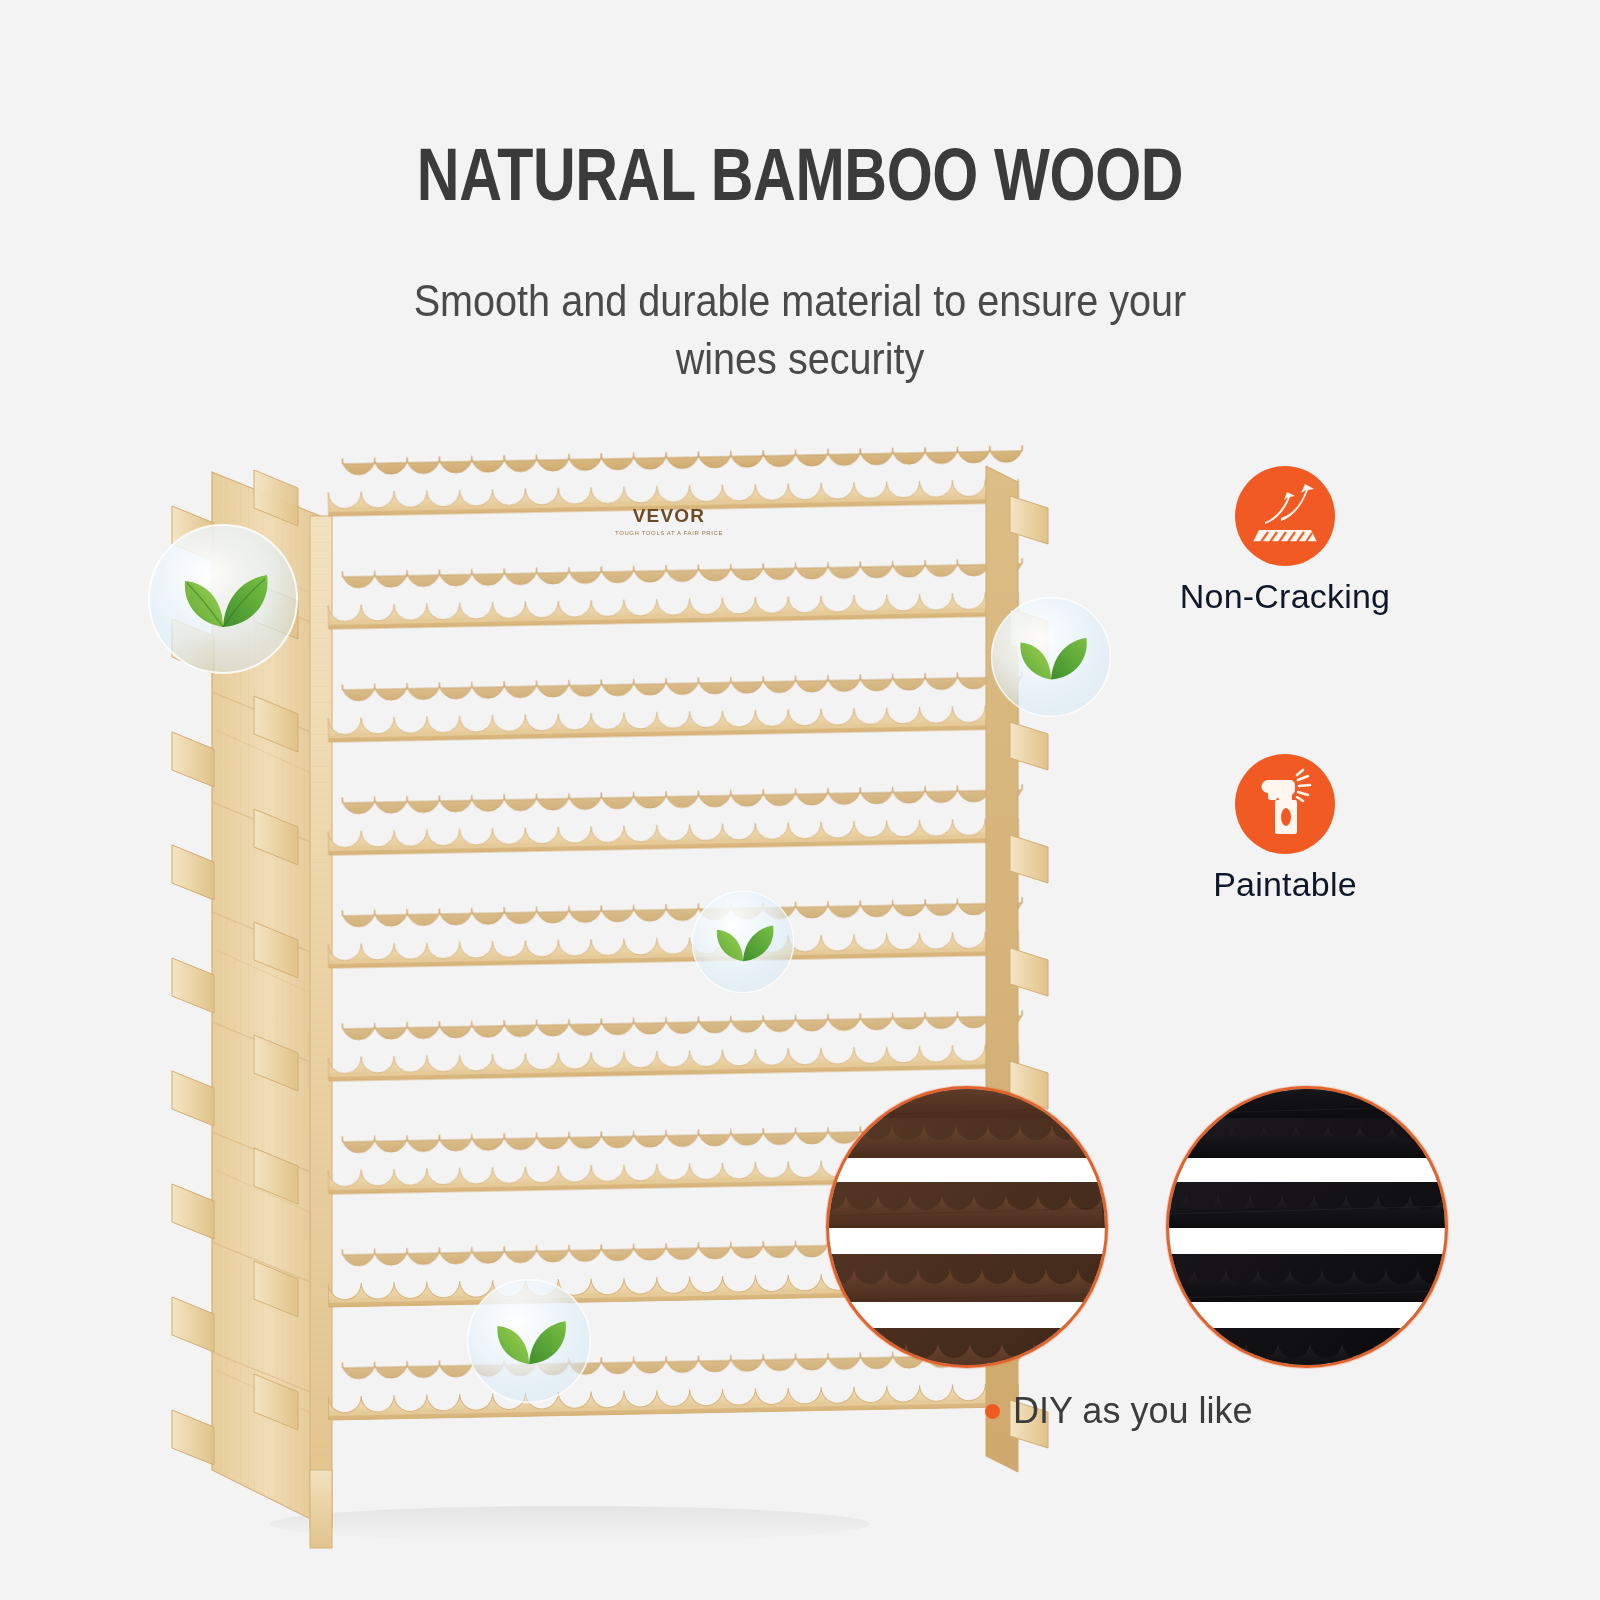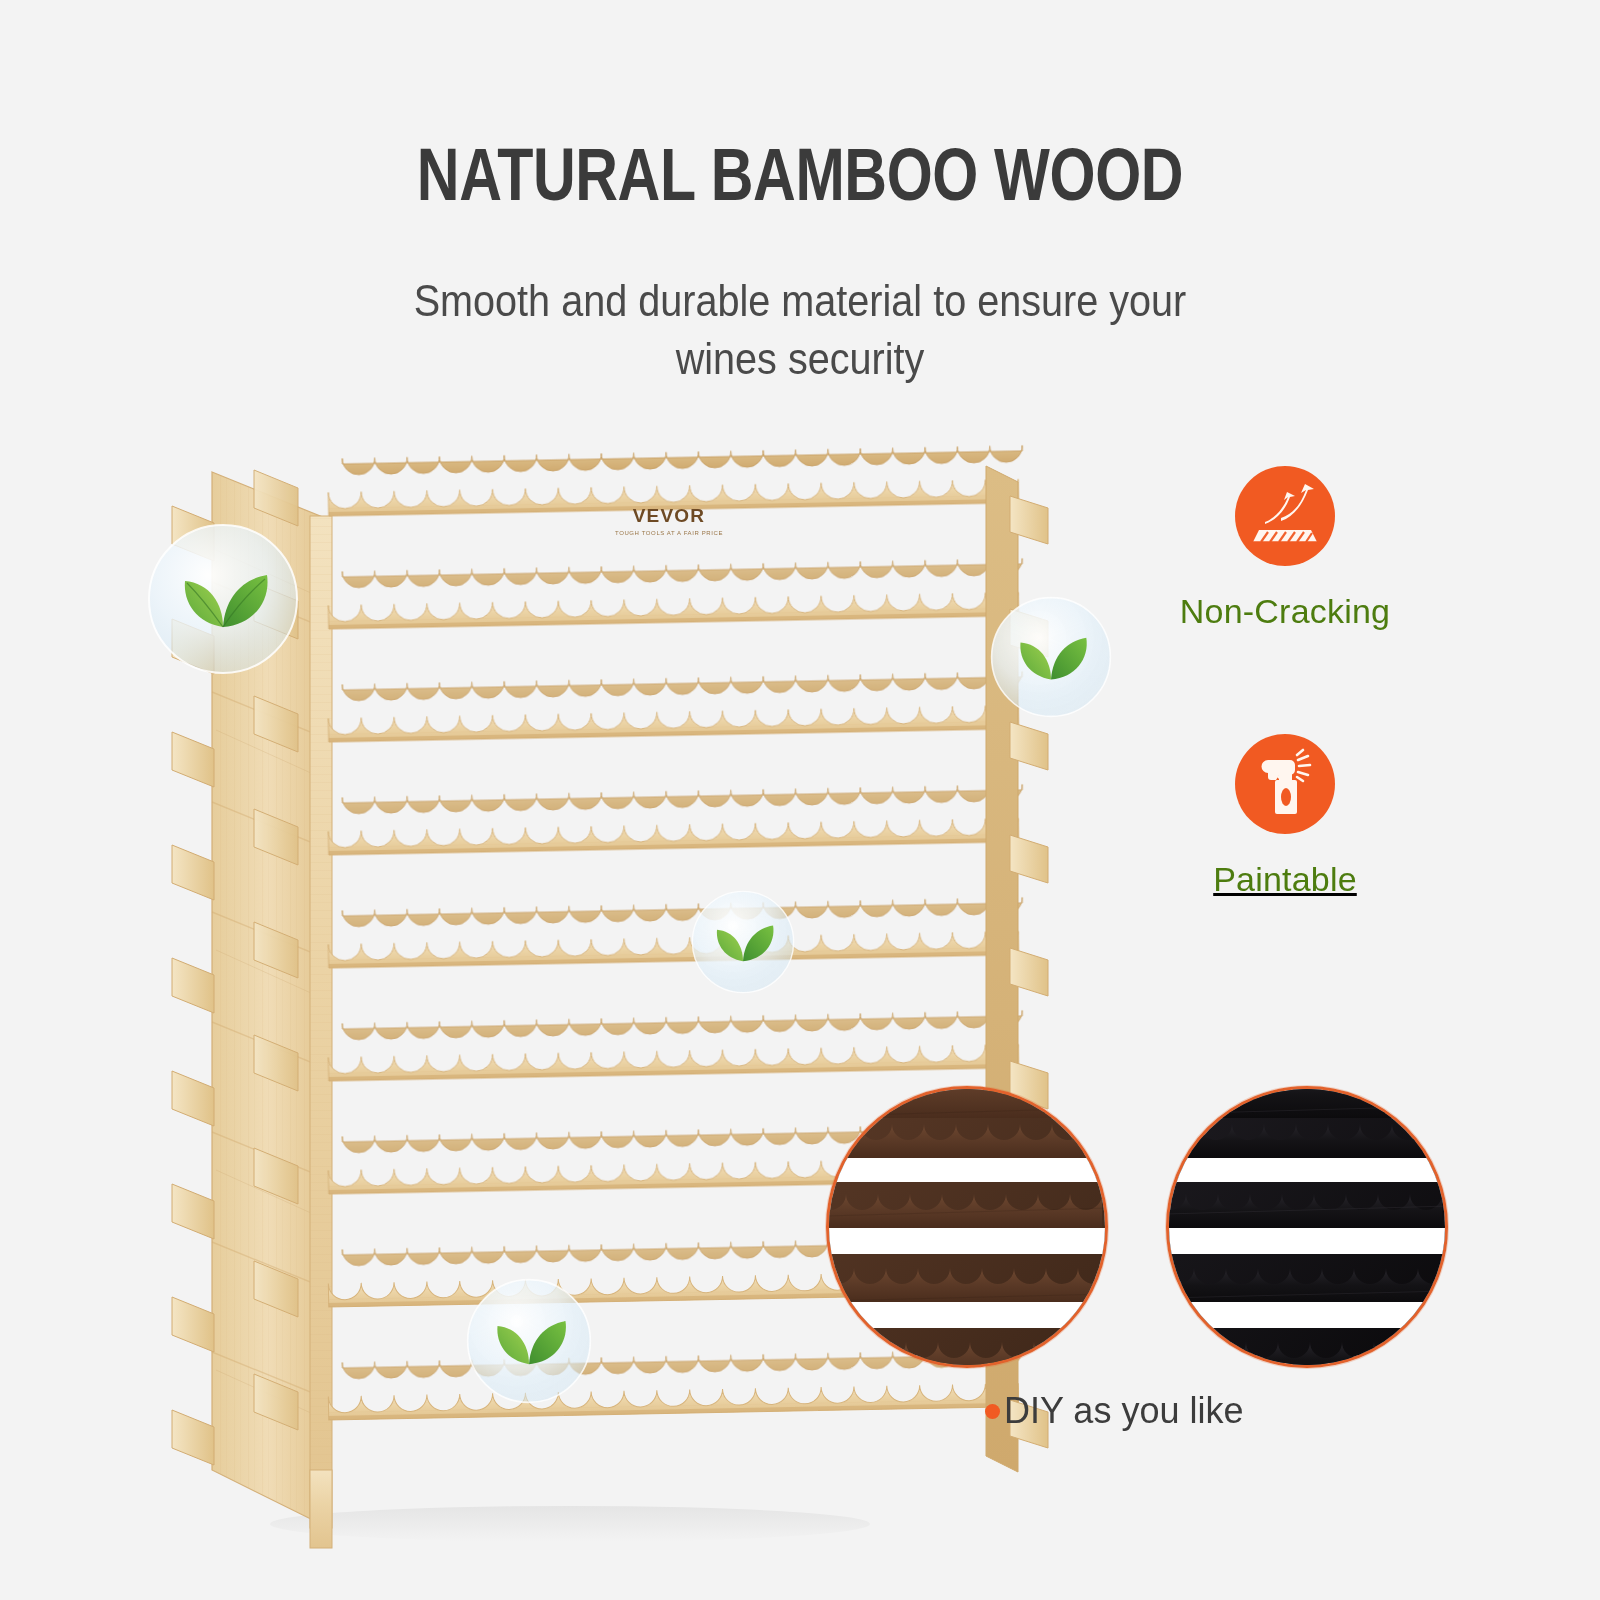--- a/index.html
+++ b/index.html
@@ -30,38 +30,38 @@
     transform:scaleX(.88);
   }
 
   
   .feature{position:absolute;width:300px;text-align:center;}
   .feature .badge{
     width:100px;height:100px;border-radius:50%;
     background:#f15a22;margin:0 auto;position:relative;
   }
   .feature .flabel{
-    margin-top:26px;font-size:34px;color:#4d7c0f;letter-spacing:.2px;
+    margin-top:11px;font-size:34px;color:#0f172a;letter-spacing:.2px;
   }
   #feature-noncracking{left:1135px;top:466px;}
-  #feature-paintable{left:1135px;top:734px;text-decoration:underline;}
+  #feature-paintable{left:1135px;top:754px;}
 
   
   .inset{
     position:absolute;border-radius:50%;overflow:hidden;
     border:3px solid #e2622c;
     box-shadow:0 0 0 1px rgba(226,98,44,.25);
   }
   #inset-walnut{left:826px;top:1086px;width:276px;height:276px;}
   #inset-black{left:1166px;top:1086px;width:276px;height:276px;}
   .inset .insetbg{position:absolute;inset:-3px;}
 
   .diy-line{
     position:absolute;left:985px;top:1390px;
-    display:flex;align-items:center;gap:4px;
+    display:flex;align-items:center;gap:13px;
     font-size:36px;color:#3c3c3c;
   }
   .diy-dot{width:15px;height:15px;border-radius:50%;background:#f15a22;display:block;}
 
   
   .bubble{position:absolute;}
   #bubble-left{left:147px;top:523px;width:152px;height:152px;}
   #bubble-right{left:990px;top:596px;width:122px;height:122px;}
   #bubble-mid{left:691px;top:890px;width:104px;height:104px;}
   #bubble-bottom{left:466px;top:1278px;width:126px;height:126px;}

